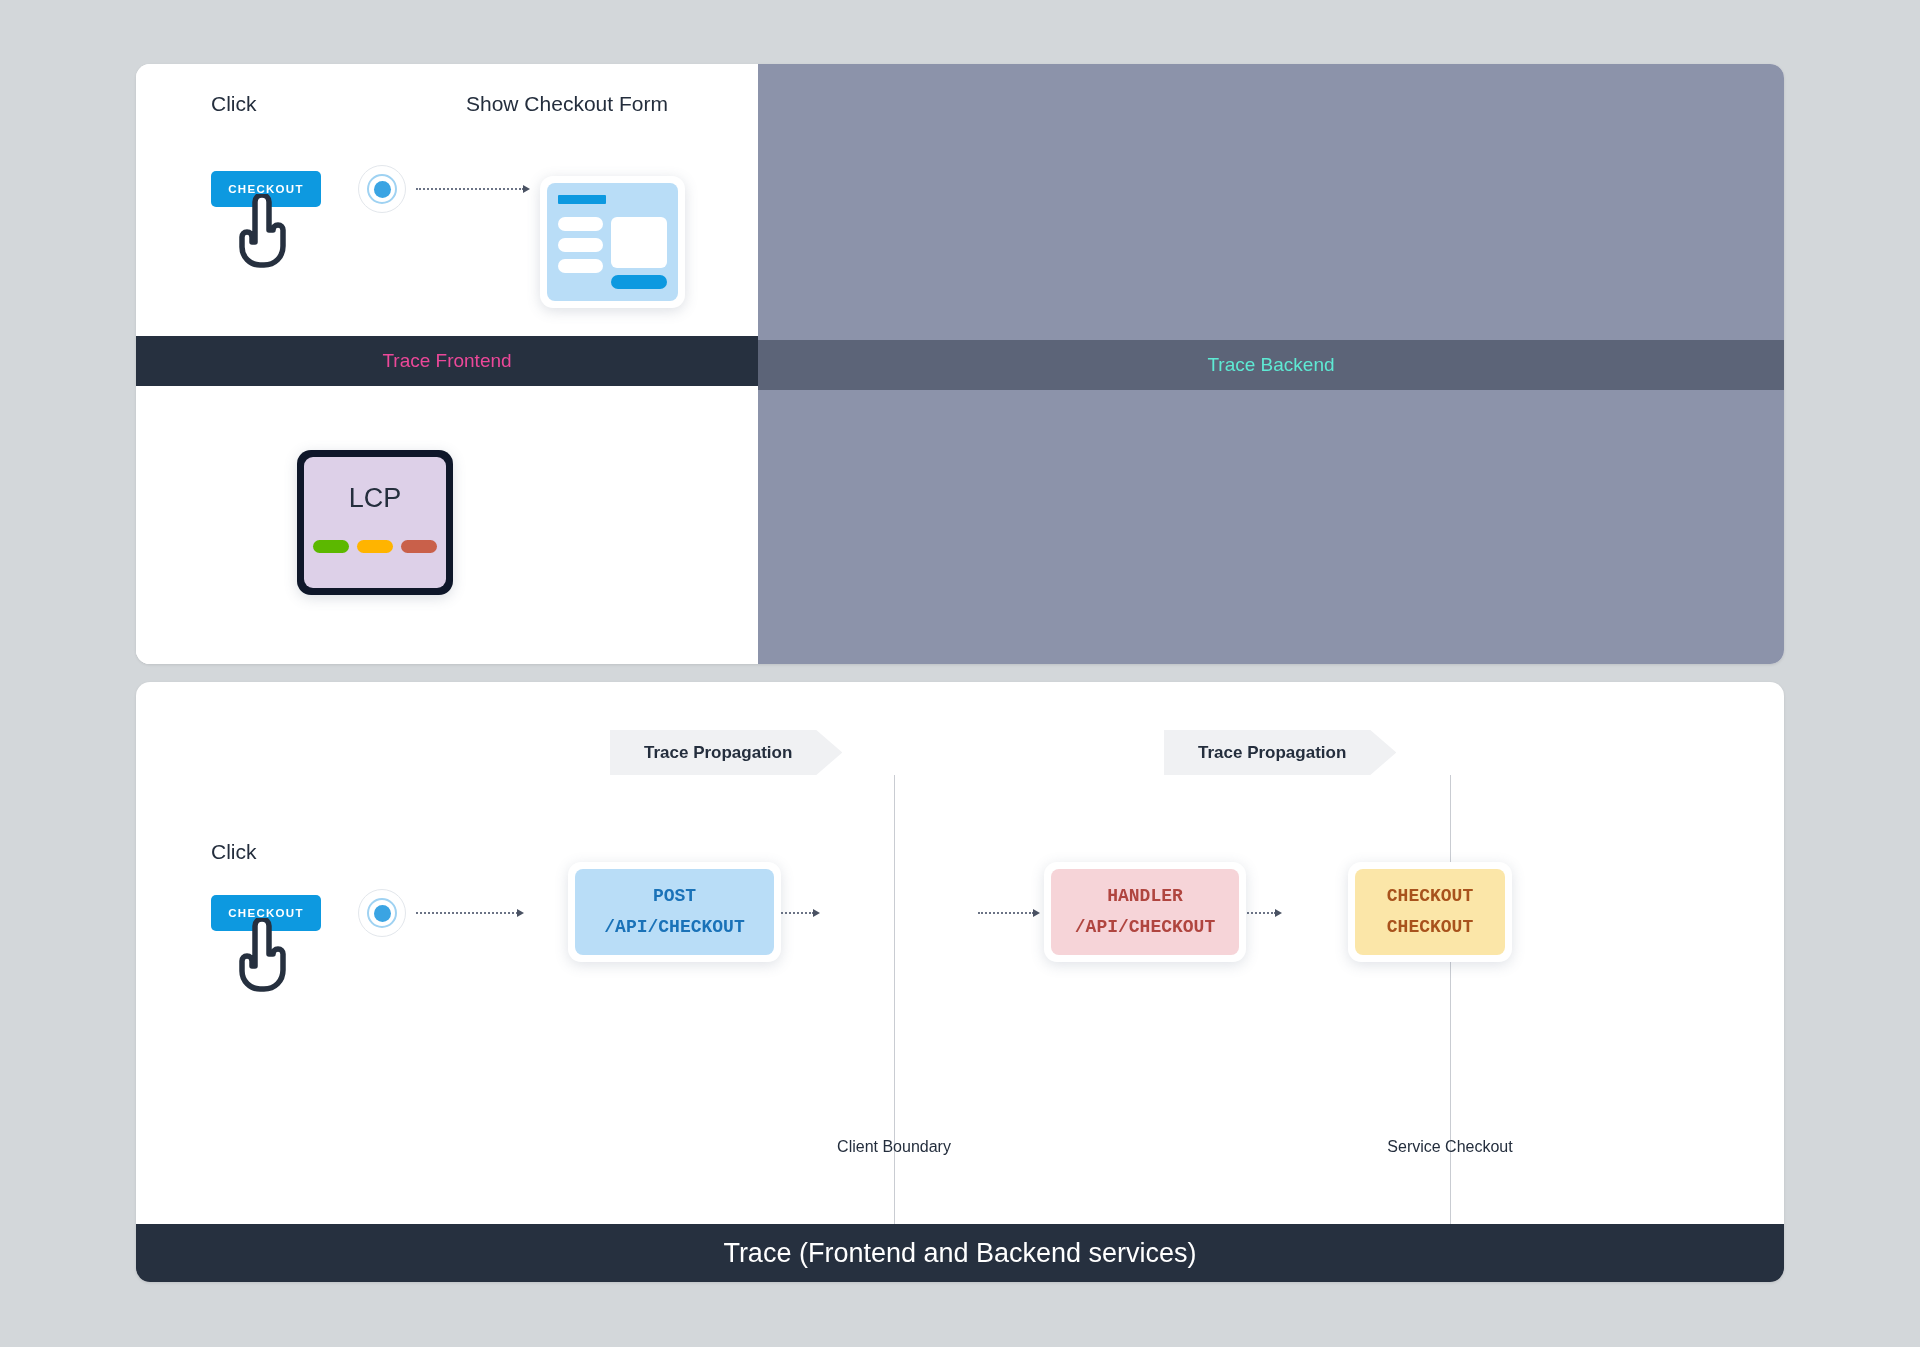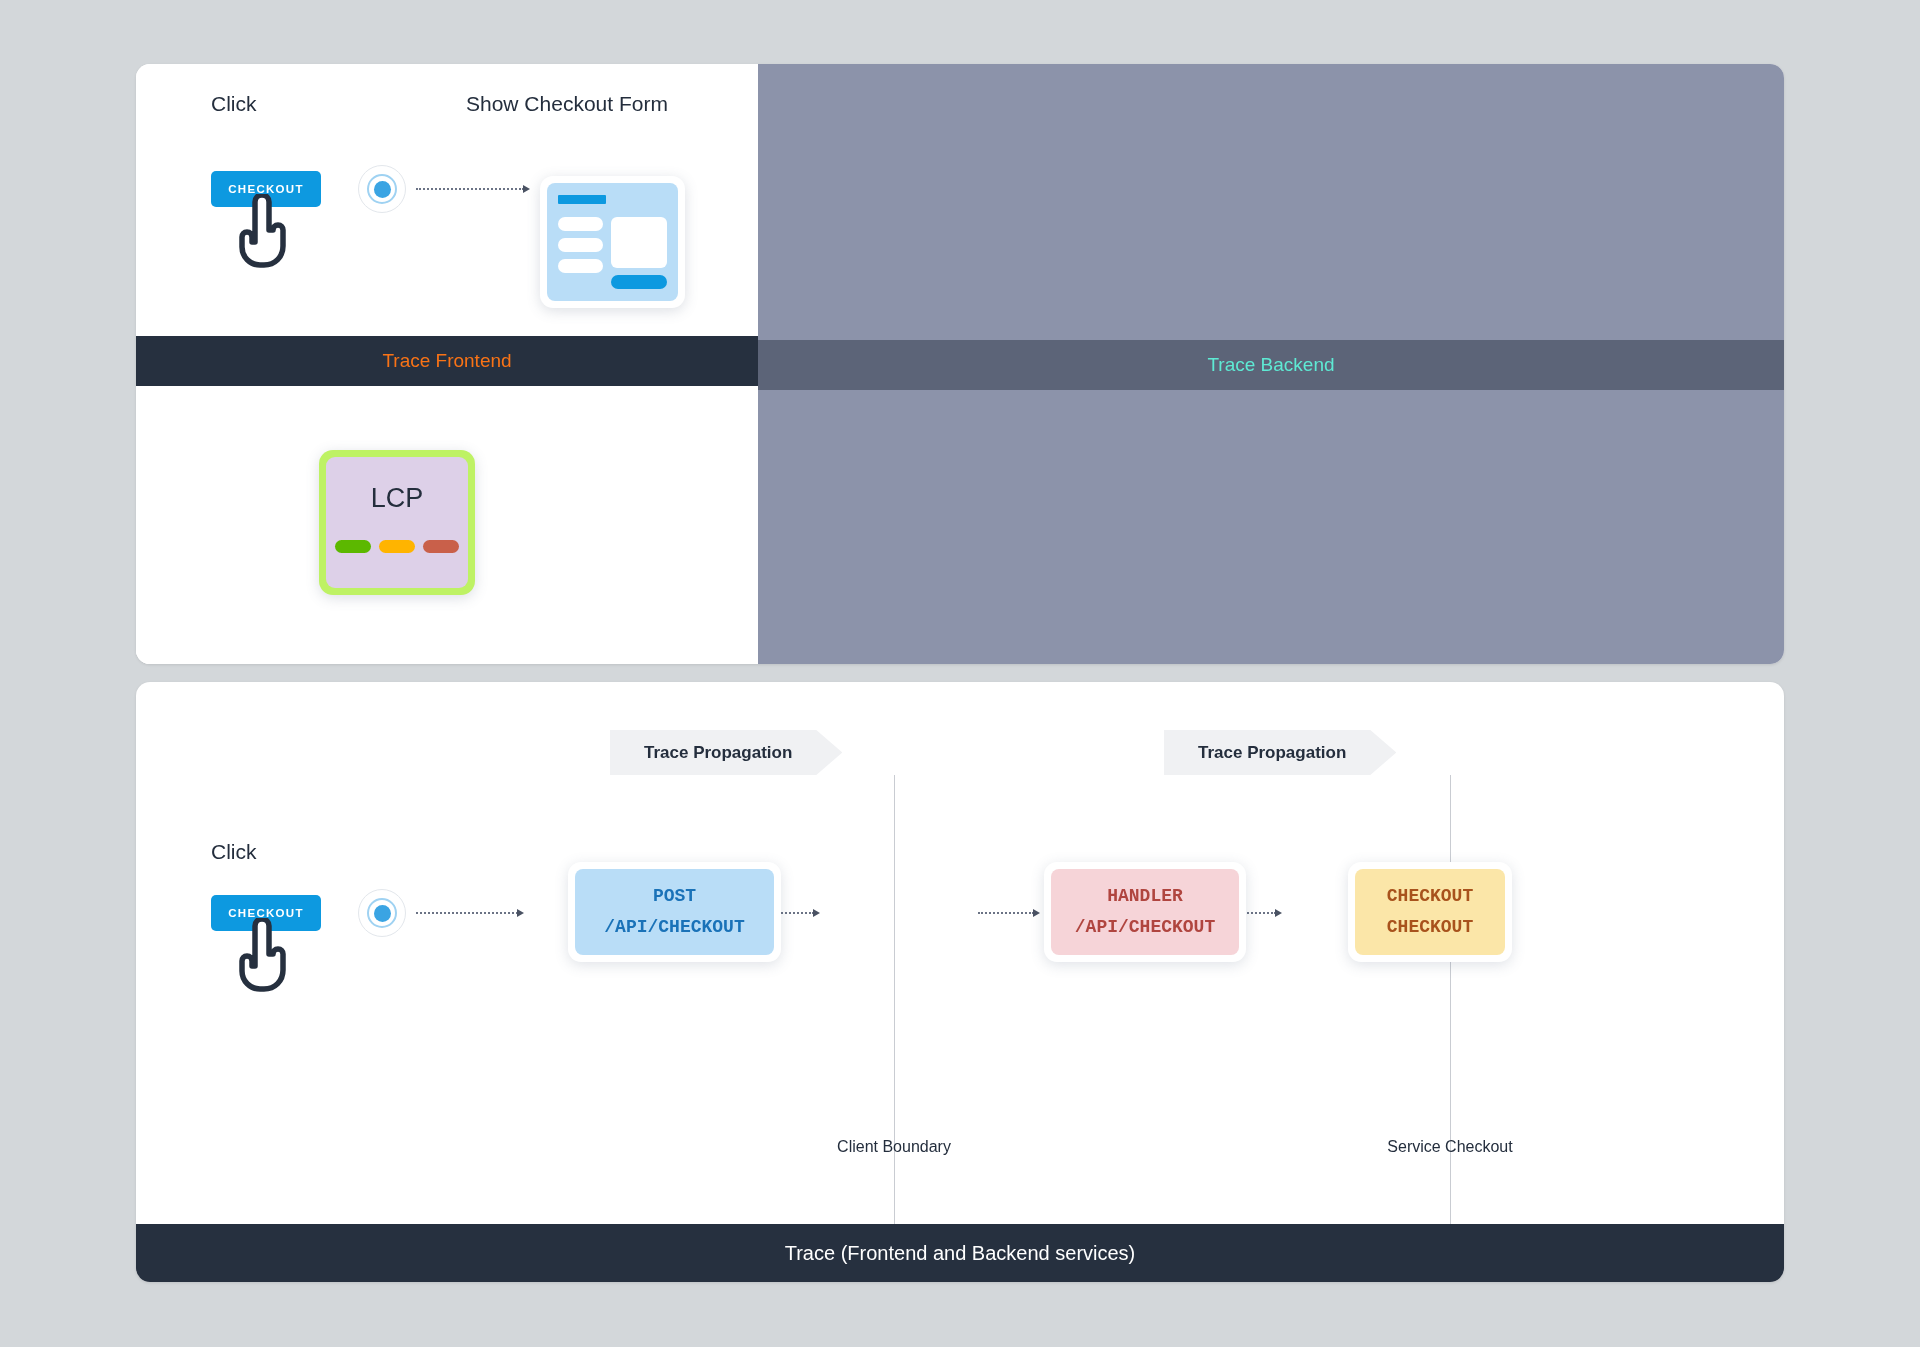--- a/index.html
+++ b/index.html
@@ -141,21 +141,21 @@
   .form-col-right { display: flex; flex-direction: column; gap: 7px; width: 56px; }
   .form-block { flex: 1; background: #fff; border-radius: 6px; }
   .form-submit { height: 14px; background: #0d99e0; border-radius: 7px; }
 
   
   .trace-frontend-bar {
     position: absolute;
     left: 0; top: 272px;
     width: 622px; height: 50px;
     background: #26303f;
-    color: #f97316;
+    color: #ec4899;
     font-size: 19px;
     display: flex; align-items: center; justify-content: center;
   }
 
   
   .fe-row2 {
     position: absolute;
     left: 0; top: 322px;
     width: 622px; height: 278px;
     background: #fff;
@@ -163,23 +163,23 @@
   .fe-row2-title {
     position: absolute;
     left: 0; right: 0; top: 32px;
     text-align: center;
     font-size: 21px;
     color: #242e3d;
   }
 
   .lcp-card {
     position: absolute;
-    left: 183px; top: 64px;
+    left: 161px; top: 64px;
     width: 156px; height: 145px;
-    background: #bef264;
+    background: #0f172a;
     border-radius: 14px;
     padding: 7px;
     box-shadow: 0 3px 14px rgba(80,95,120,.20);
   }
   .lcp-inner {
     width: 100%; height: 100%;
     background: #ddd0e8;
     border-radius: 9px;
     display: flex; flex-direction: column;
     align-items: center;
@@ -281,21 +281,21 @@
   .svc-blue  { background: #b9ddf7; color: #1a72b8; }
   .svc-pink  { background: #f6d4d8; color: #b0453f; }
   .svc-amber { background: #fbe6a8; color: #a8521c; }
 
   .footer-bar {
     position: absolute;
     left: 0; bottom: 0;
     width: 100%; height: 58px;
     background: #26303f;
     color: #ffffff;
-    font-size: 20px;
+    font-size: 27px;
     display: flex; align-items: center; justify-content: center;
   }
 </style>
 </head>
 <body>
 
 <div class="top-panel">
 
   <div class="top-left-col">
 

